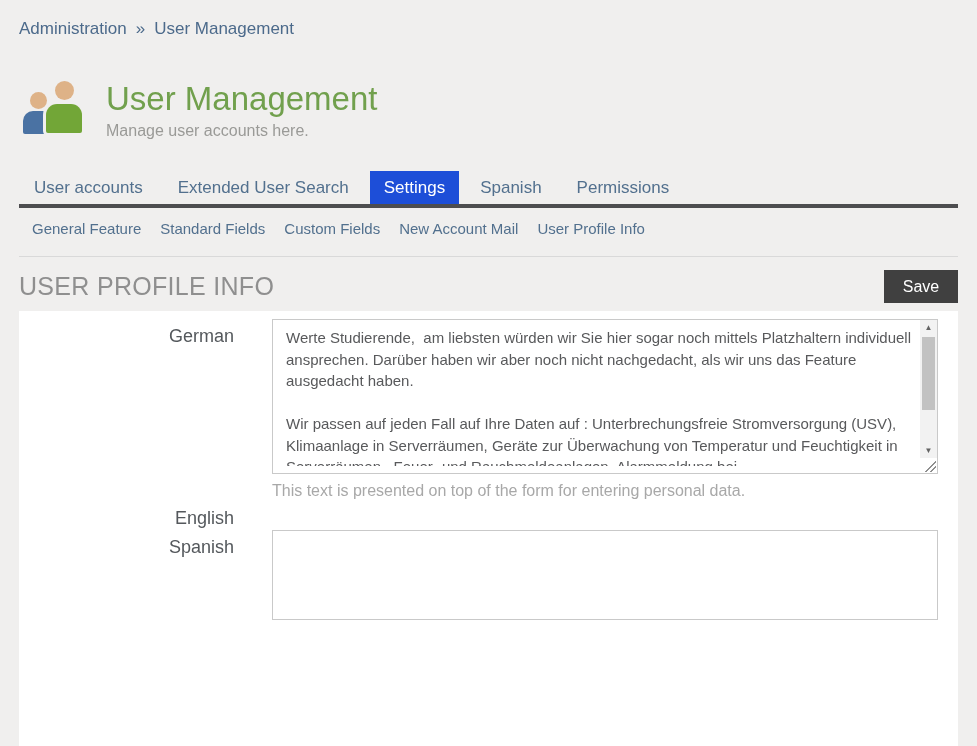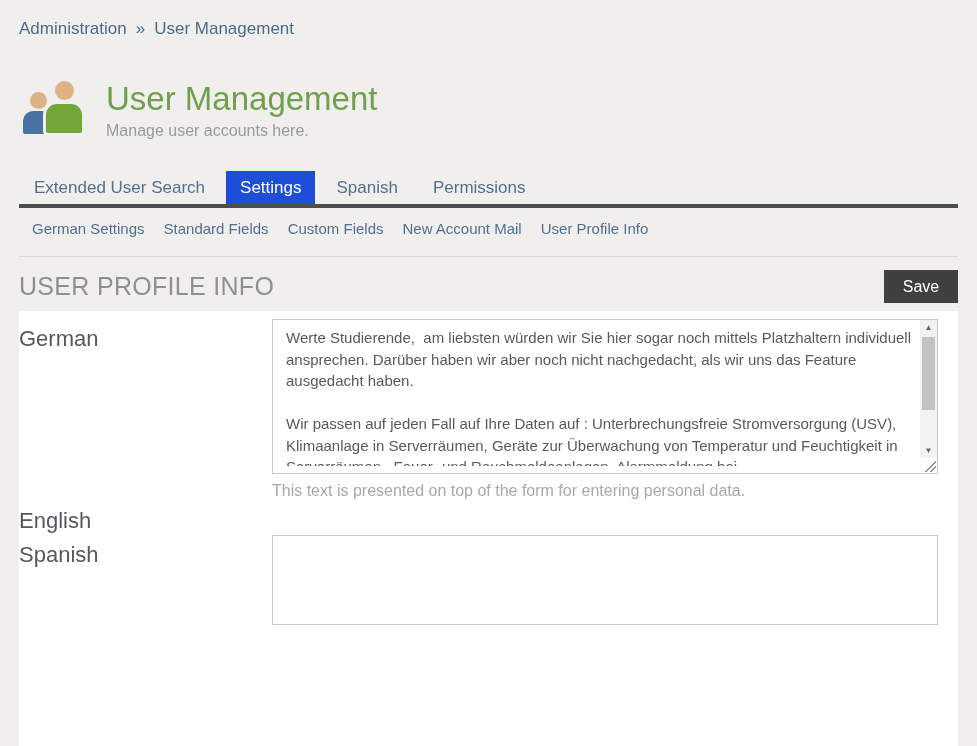--- a/index.html
+++ b/index.html
@@ -42,21 +42,21 @@
   
   .section-head { margin-top: 13px; display: flex; justify-content: space-between; align-items: center; }
   h2 { font-size: 25px; font-weight: 400; color: #8f8f8f; letter-spacing: 0.3px; }
   .save-btn { background: #404040; color: #ffffff; border: none; font-family: "Liberation Sans", sans-serif;
     font-size: 16px; width: 74px; height: 33px; cursor: pointer; }
 
   
   .panel { margin-top: 8px; background: #ffffff; height: 450px; padding-top: 8px; }
   .row { display: flex; }
   .row + .row { margin-top: 1px; }
-  .label-col { width: 215px; flex: 0 0 auto; font-size: 22px; color: #54585c; padding-top: 7px; }
+  .label-col { width: 215px; flex: 0 0 auto; text-align: right; font-size: 18px; color: #54585c; padding-top: 7px; }
   .field-col { margin-left: 38px; }
   .textarea { position: relative; width: 666px; background: #ffffff; border: 1px solid #c9c9c9; }
   .ta-tall { height: 155px; }
   .ta-short { height: 90px; }
   .ta-text { position: absolute; left: 13px; top: 7px; right: 13px; bottom: 7px; overflow: hidden;
     font-size: 15px; line-height: 21.5px; color: #58595b; white-space: pre-wrap; word-wrap: break-word; }
   .with-scroll .ta-text { right: 24px; }
   .break-all { word-break: break-all; }
 
   
@@ -89,28 +89,29 @@
       <span class="p2-body"></span>
       <span class="p2-head"></span>
     </div>
     <div class="header-text">
       <h1>User Management</h1>
       <div class="subtitle">Manage user accounts here.</div>
     </div>
   </div>
 
   <div class="tabbar">
+    <div class="tab">User accounts</div>
     <div class="tab">Extended User Search</div>
     <div class="tab active">Settings</div>
     <div class="tab">Spanish</div>
     <div class="tab">Permissions</div>
   </div>
 
   <div class="subtabbar">
-    <div class="subtab">German Settings</div>
+    <div class="subtab">General Feature</div>
     <div class="subtab">Standard Fields</div>
     <div class="subtab">Custom Fields</div>
     <div class="subtab">New Account Mail</div>
     <div class="subtab">User Profile Info</div>
   </div>
 
   <div class="sep-line"></div>
 
   <div class="section-head">
     <h2>USER PROFILE INFO</h2>

